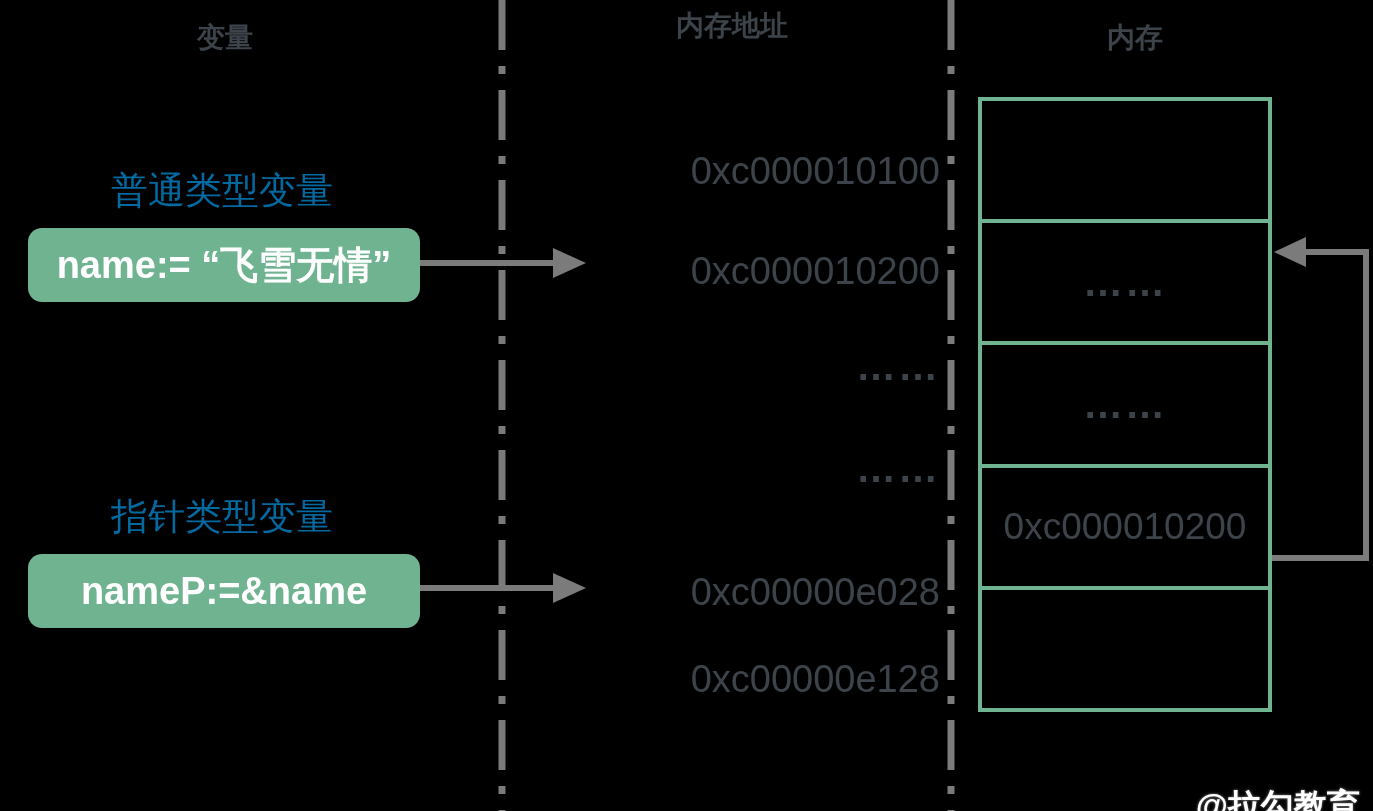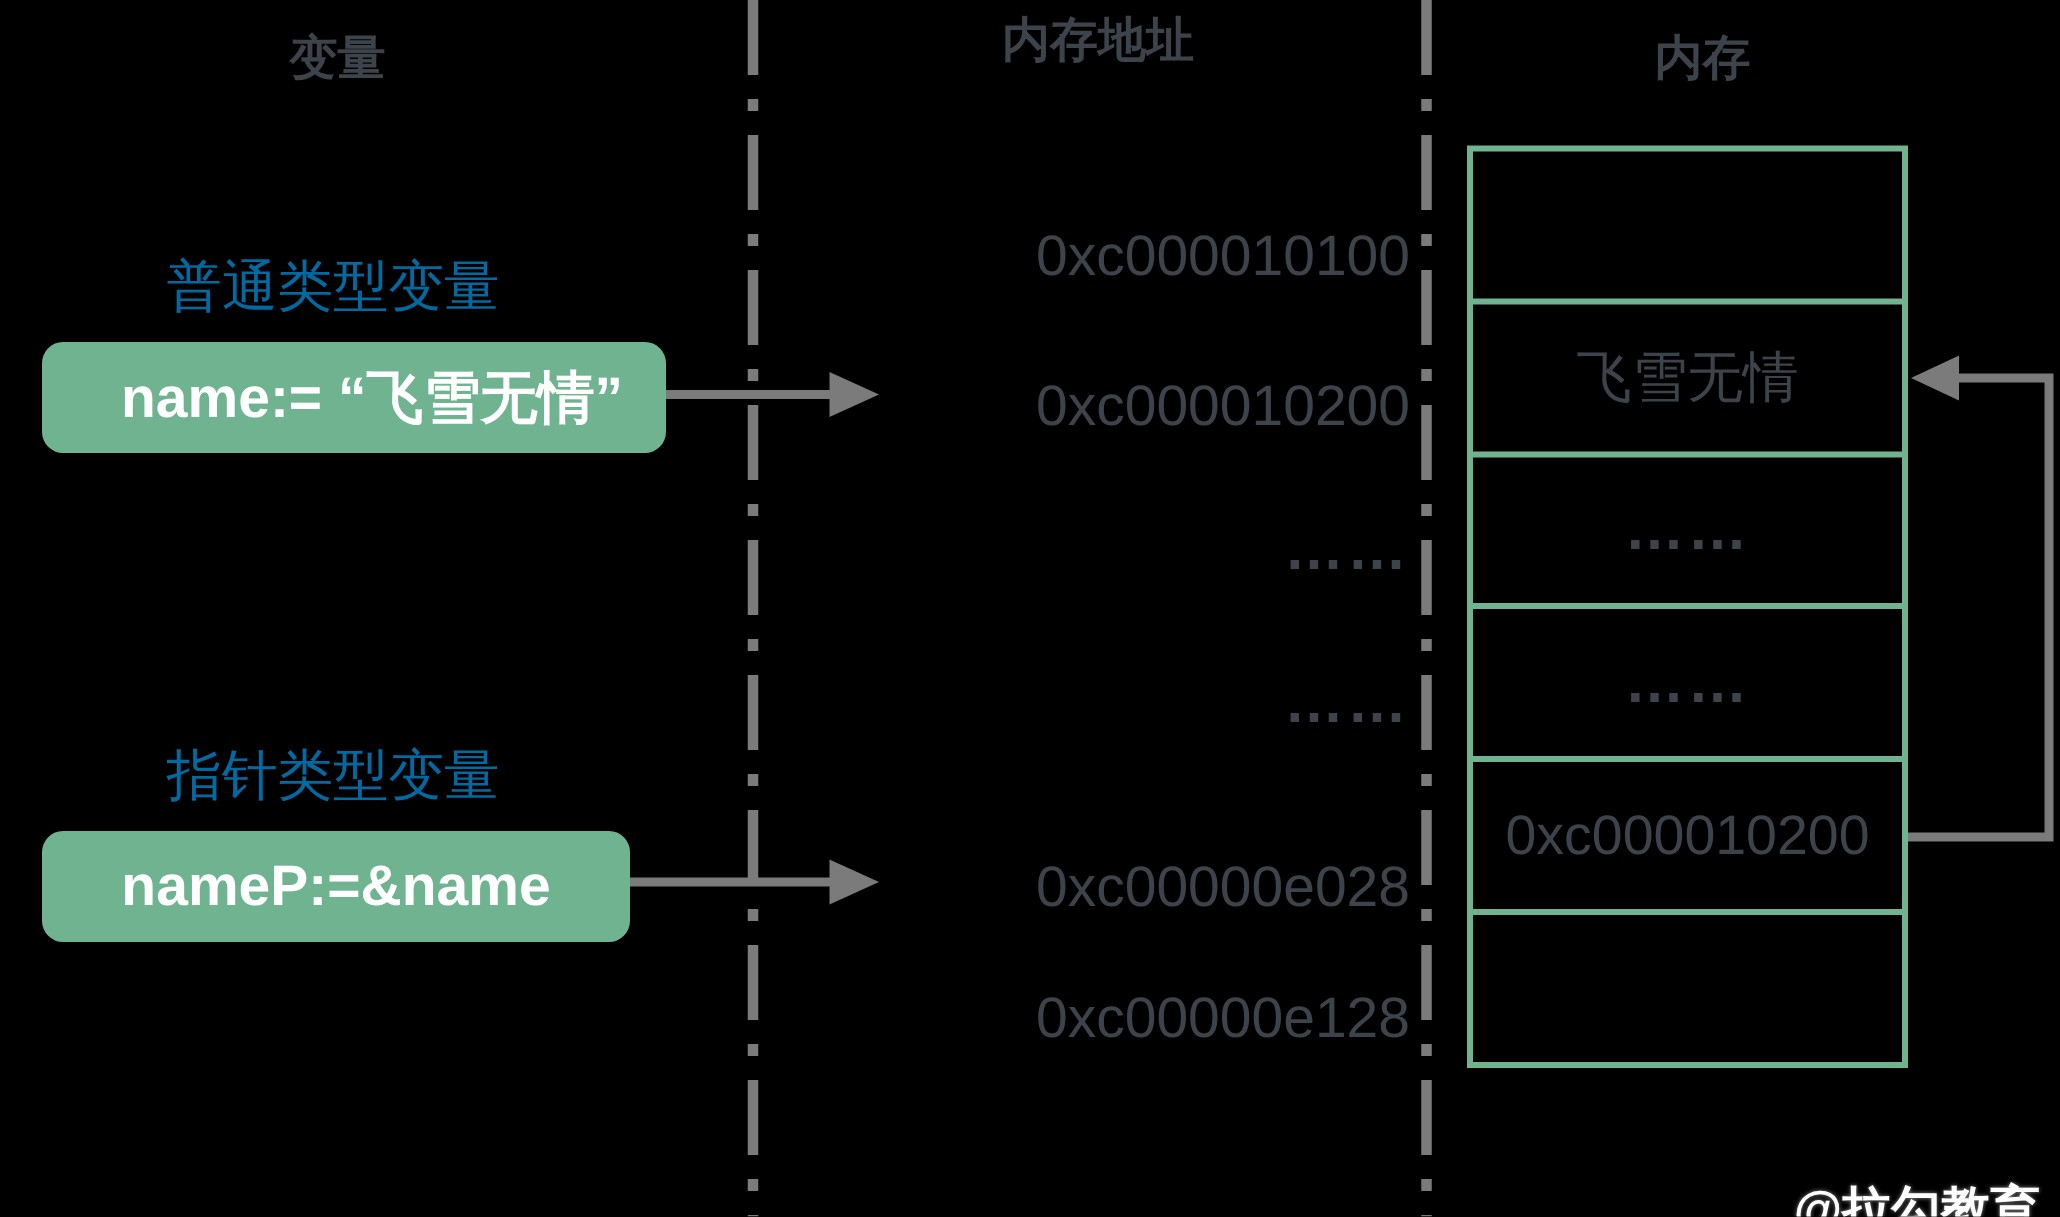--- a/index.html
+++ b/index.html
@@ -8,21 +8,21 @@
     background:#000000;
     position:relative;
     overflow:hidden;
     font-family:"Liberation Sans","DejaVu Sans",sans-serif;
   }
   .abs{position:absolute;}
 
   
   .col-header{
     color:#3d434a;
-    font-size:32px;
+    font-size:28px;
     font-weight:700;
     text-align:center;
     line-height:44px;
   }
   #hdr-variable{left:100px;top:16px;width:250px;}
   #hdr-address{left:600px;top:4px;width:264px;}
   #hdr-memory{left:1028px;top:16px;width:214px;}
 
   
   .section-label{
@@ -39,21 +39,21 @@
   .var-box{
     left:28px;width:392px;height:74px;
     background:#6fb391;
     border-radius:14px;
     color:#ffffff;
     font-size:38px;
     font-weight:700;
     display:flex;align-items:center;justify-content:center;
     white-space:nowrap;
   }
-  #box-name{top:228px;padding-left:24px;}
+  #box-name{top:228px;}
   #box-namep{top:554px;}
 
   
   .addr{
     left:640px;width:300px;height:48px;
     color:#3d434a;
     font-size:38px;
     font-weight:500;
     text-align:right;
     line-height:48px;
@@ -130,20 +130,19 @@
 
 <div class="abs addr" id="addr-0">0xc000010100</div>
 <div class="abs addr" id="addr-1">0xc000010200</div>
 <div class="abs addr dots" id="addr-2">……</div>
 <div class="abs addr dots" id="addr-3">……</div>
 <div class="abs addr" id="addr-4">0xc00000e028</div>
 <div class="abs addr" id="addr-5">0xc00000e128</div>
 
 <div class="abs" id="memory-table">
   <div class="mem-cell"></div>
-  <div class="mem-cell">飞雪无情</div>
   <div class="mem-cell dots">……</div>
   <div class="mem-cell dots">……</div>
   <div class="mem-cell">0xc000010200</div>
   <div class="mem-cell"></div>
 </div>
 
 <div class="abs" id="watermark">@拉勾教育</div>
 
 </body></html>

